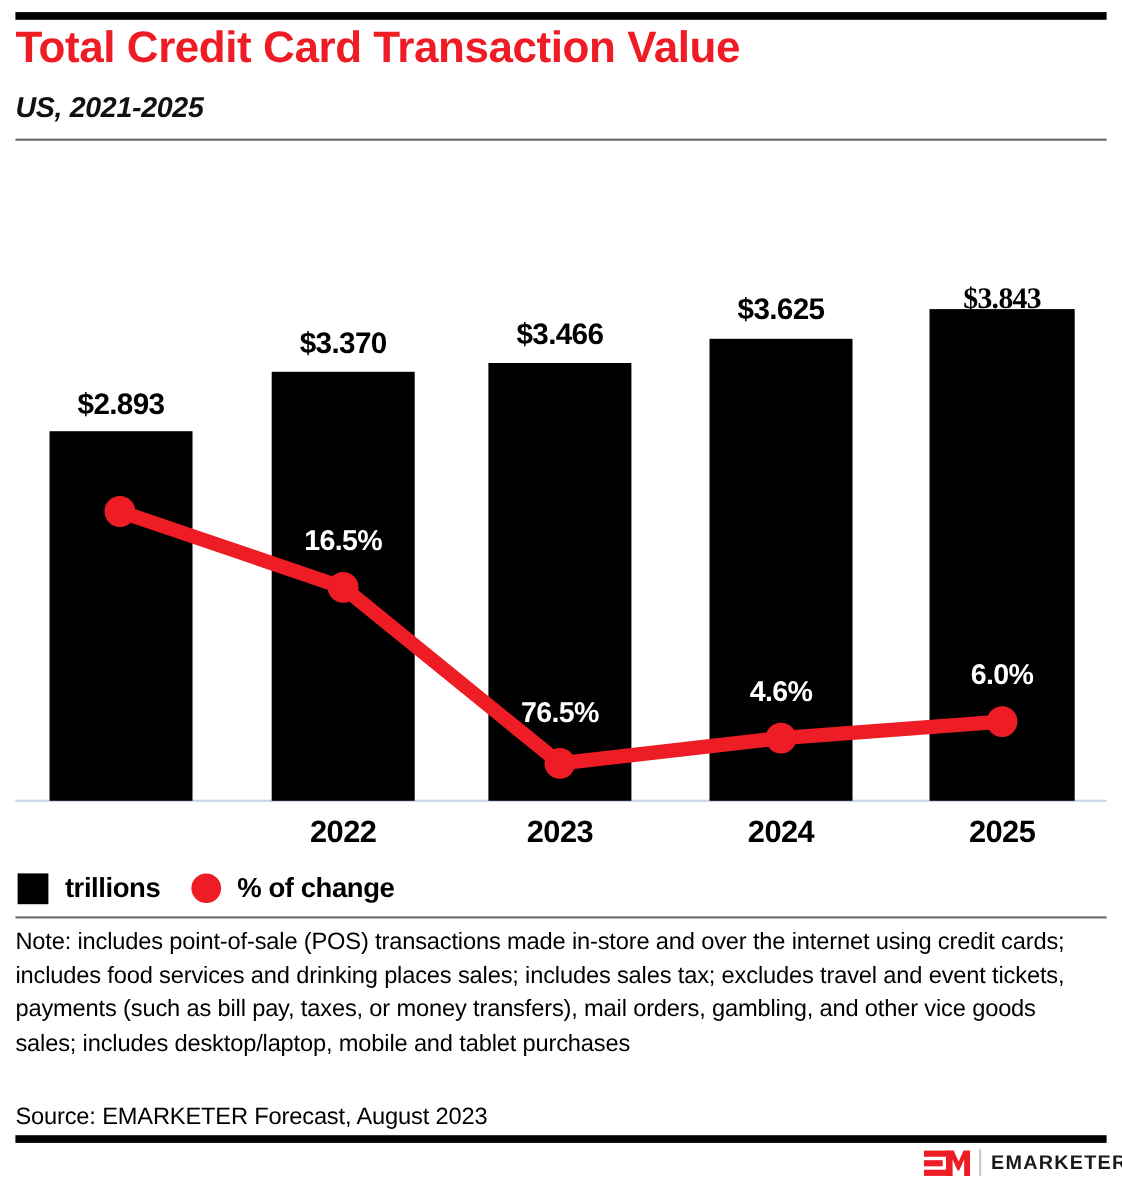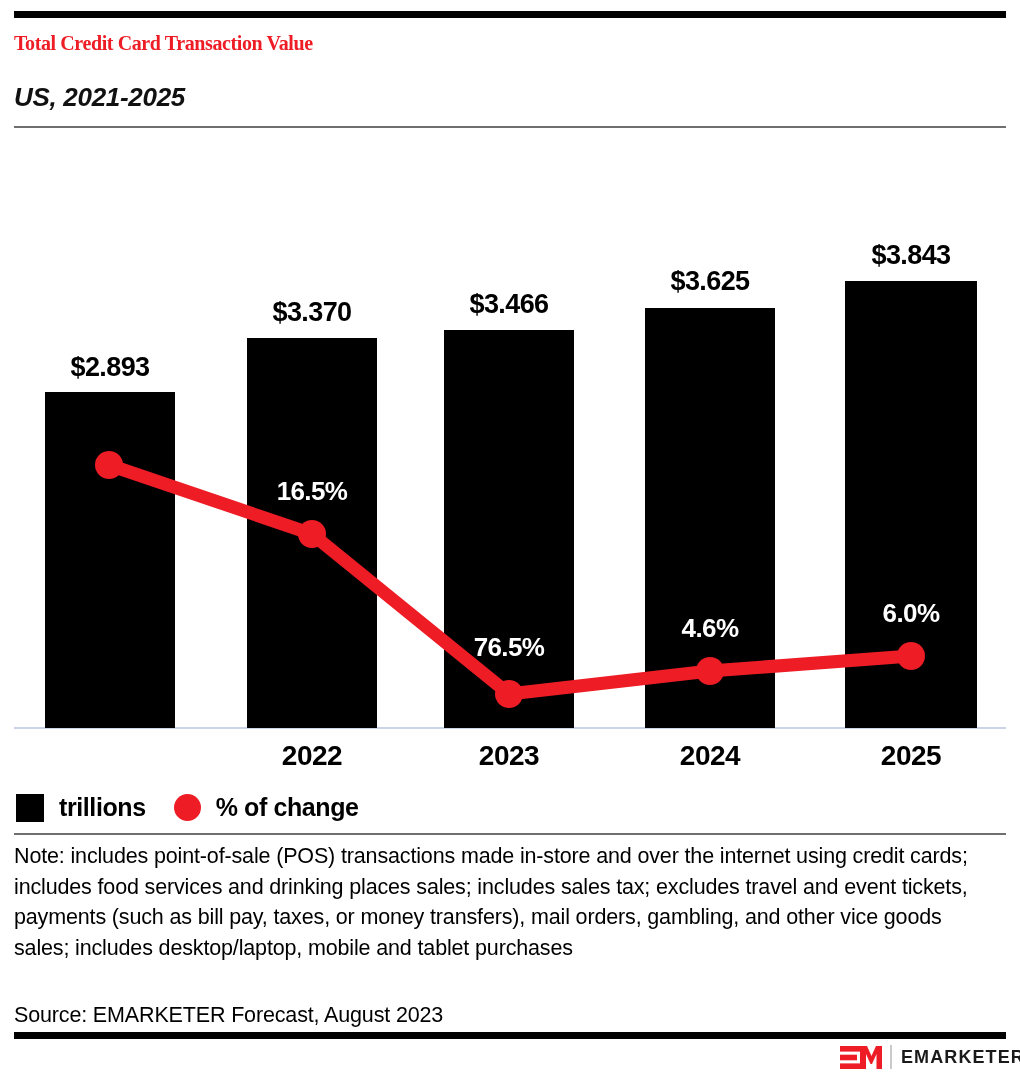--- a/index.html
+++ b/index.html
@@ -27,27 +27,26 @@
   .top-rule {
     position: absolute;
     left: 14px; top: 11px;
     width: 992px; height: 7px;
     background: #000000;
   }
   .title {
     position: absolute;
     left: 14px; top: 26px;
     width: 960px;
-    font-size: 20px;
+    font-size: 40px;
     font-weight: bold;
     letter-spacing: -0.4px;
     color: #EE1C25;
     line-height: 34px;
     white-space: nowrap;
-    font-family: Liberation Serif, serif;
   }
   .subtitle {
     position: absolute;
     left: 14px; top: 82px;
     width: 960px;
     font-size: 26px;
     font-weight: bold;
     font-style: italic;
     color: #111111;
     line-height: 30px;
@@ -219,21 +218,21 @@
     <div class="axis-line"></div>
   <div class="bar" style="left: 45px; top: 392px; width: 130px; height: 336px; background: rgb(0, 0, 0);"></div>
       <div class="bar" style="left: 247px; top: 338px; width: 130px; height: 390px; background: rgb(0, 0, 0);"></div>
       <div class="bar" style="left: 444px; top: 330px; width: 130px; height: 398px; background: rgb(0, 0, 0);"></div>
       <div class="bar" style="left: 645px; top: 308px; width: 130px; height: 420px; background: rgb(0, 0, 0);"></div>
       <div class="bar" style="left: 845px; top: 281px; width: 132px; height: 447px; background: rgb(0, 0, 0);"></div>
       <div class="bar-value" style="left: 0px; top: 352px; width: 220px;">$2.893</div>
       <div class="bar-value" style="left: 202px; top: 297px; width: 220px;">$3.370</div>
       <div class="bar-value" style="left: 399px; top: 289px; width: 220px;">$3.466</div>
       <div class="bar-value" style="left: 600px; top: 266px; width: 220px;">$3.625</div>
-      <div class="bar-value" style="left: 801px; top: 240px; width: 220px;">$3.843</div>
+      <div class="bar-value" style="left: 801px; top: 256px; width: 220px; font-family: Liberation Serif, serif;">$3.843</div>
       <svg class="line-layer" viewBox="0 0 1020 1080">
         <polyline points="109,465 312,534 509,694 710,671 911,656" fill="none" stroke="#EE1C25" stroke-width="13" stroke-linejoin="round" stroke-linecap="round"></polyline>
         <circle cx="109" cy="465" r="14" fill="#EE1C25"></circle>
         <circle cx="312" cy="534" r="14" fill="#EE1C25"></circle>
         <circle cx="509" cy="694" r="14" fill="#EE1C25"></circle>
         <circle cx="710" cy="671" r="14" fill="#EE1C25"></circle>
         <circle cx="911" cy="656" r="14" fill="#EE1C25"></circle>
       </svg>
       <div class="pct-label" style="left: 202px; top: 476px; width: 220px;">16.5%</div>
       <div class="pct-label" style="left: 399px; top: 632px; width: 220px;">76.5%</div>

